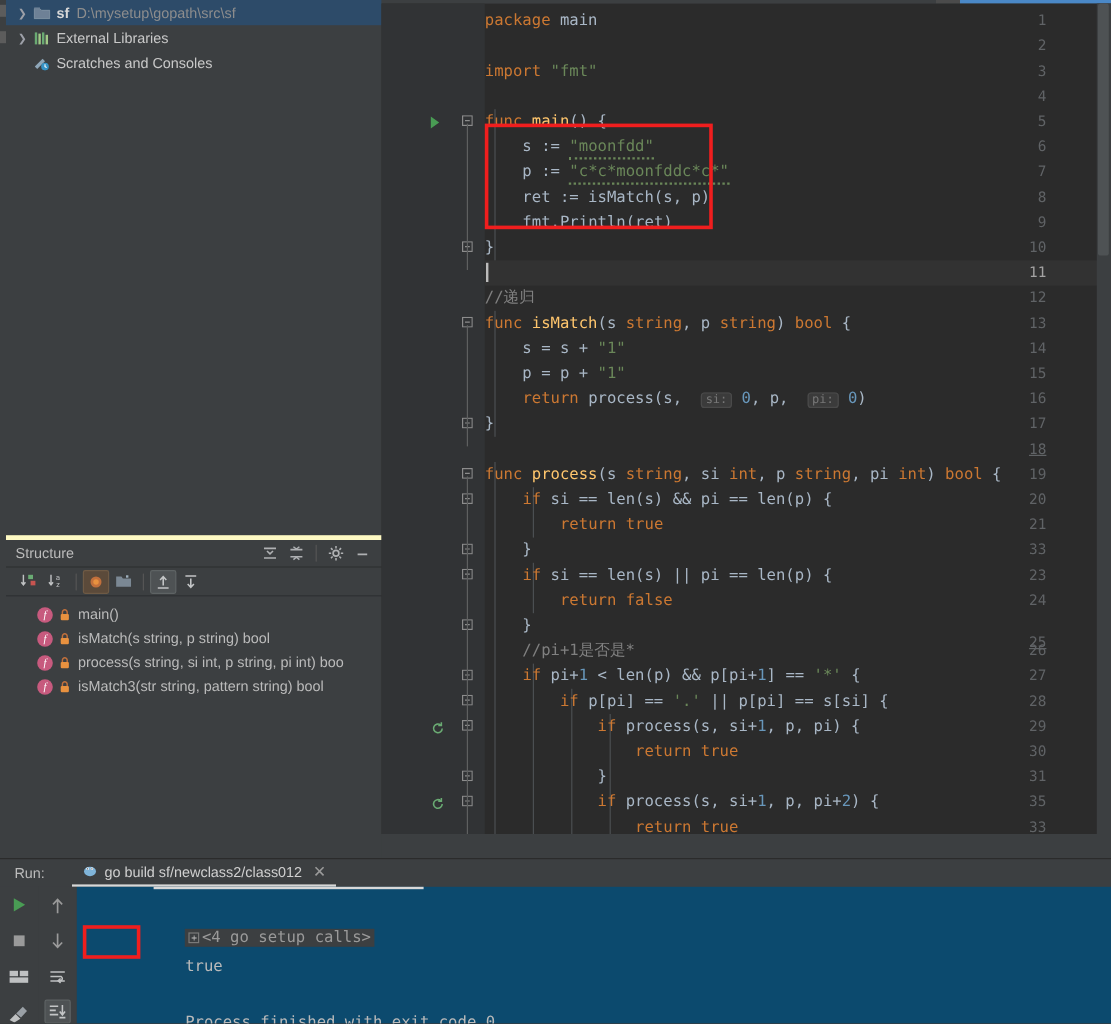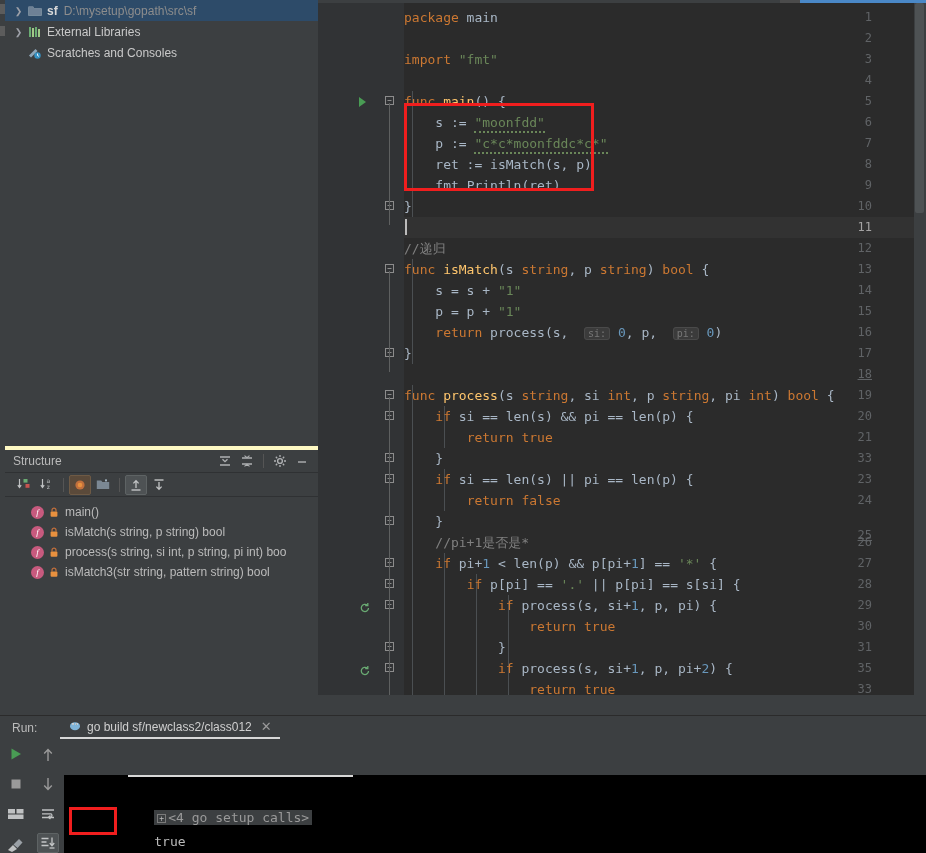--- a/index.html
+++ b/index.html
@@ -210,25 +210,24 @@
     padding-top: 6px; gap: 12px;
   }
   .run-tools2 {
     width: 32px; background: #3C3F41;
     display: flex; flex-direction: column; align-items: center;
     padding-top: 6px; gap: 10px;
   }
   .rt-btn { width: 22px; height: 20px; display:flex; align-items:center; justify-content:center; border-radius:2px; }
   .rt-btn.active { background: #4E5254; border: 1px solid #5E6364; }
   .console {
-    flex: 1; background: #000000; position: relative;
+    flex: 1; background: #0c4a6e; position: relative;
     font-family: "DejaVu Sans Mono", monospace;
     font-size: 13px; color: #BBBBBB;
     padding-top: 2px;
-    margin-top: 36px;
   }
   .con-line { position: absolute; left: 12px; white-space: pre; line-height: 19px; }
   .fold-chip {
     background: #3C3F41; color: #9A9A9A;
     padding: 0 3px;
   }
   .fold-plus {
     display:inline-block; width:9px; height:9px; line-height:8px;
     border:1px solid #7A7A7A; color:#BBBBBB; font-size:8px;
     text-align:center; margin-right:2px; vertical-align: 1px;

